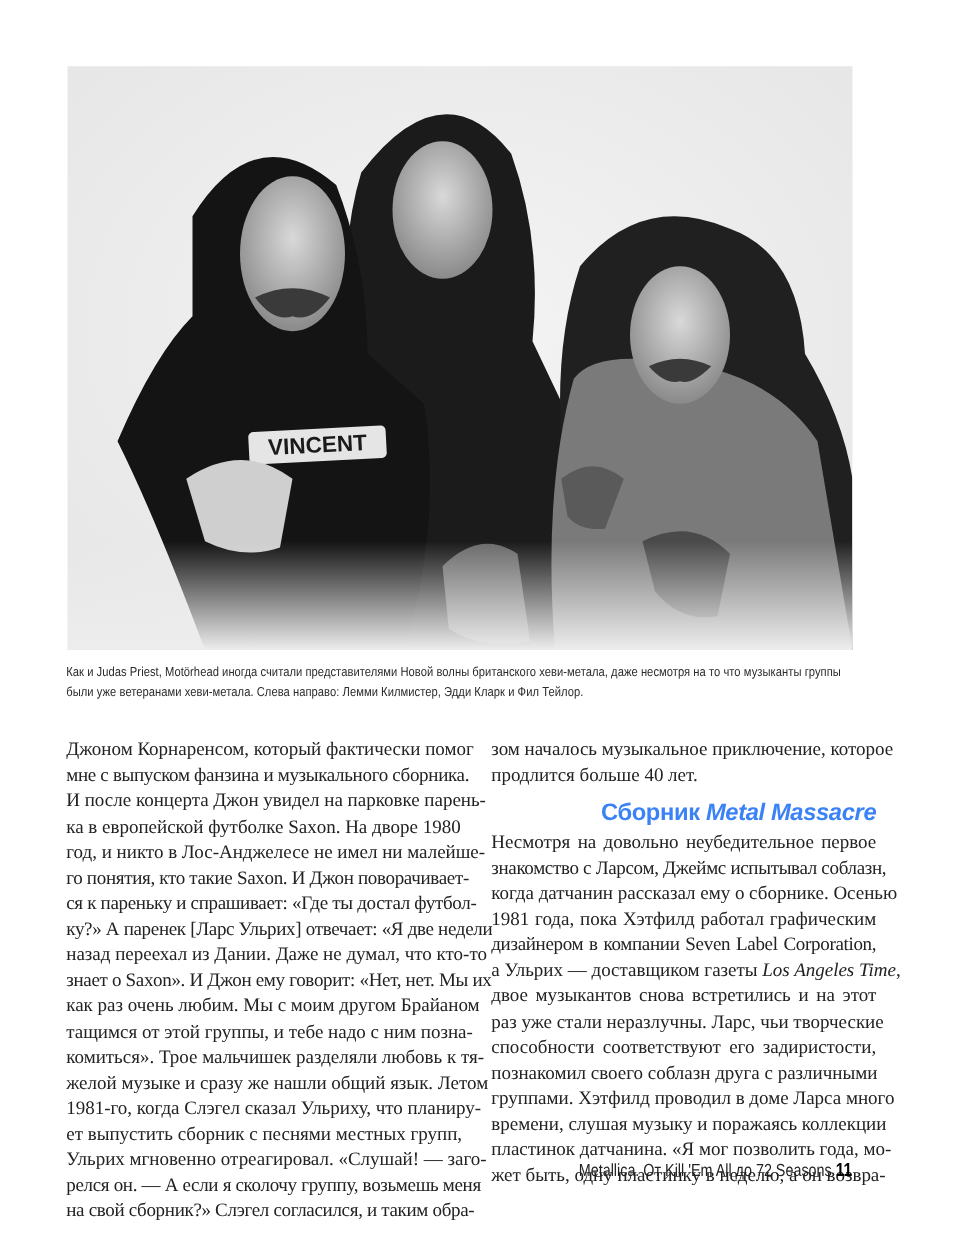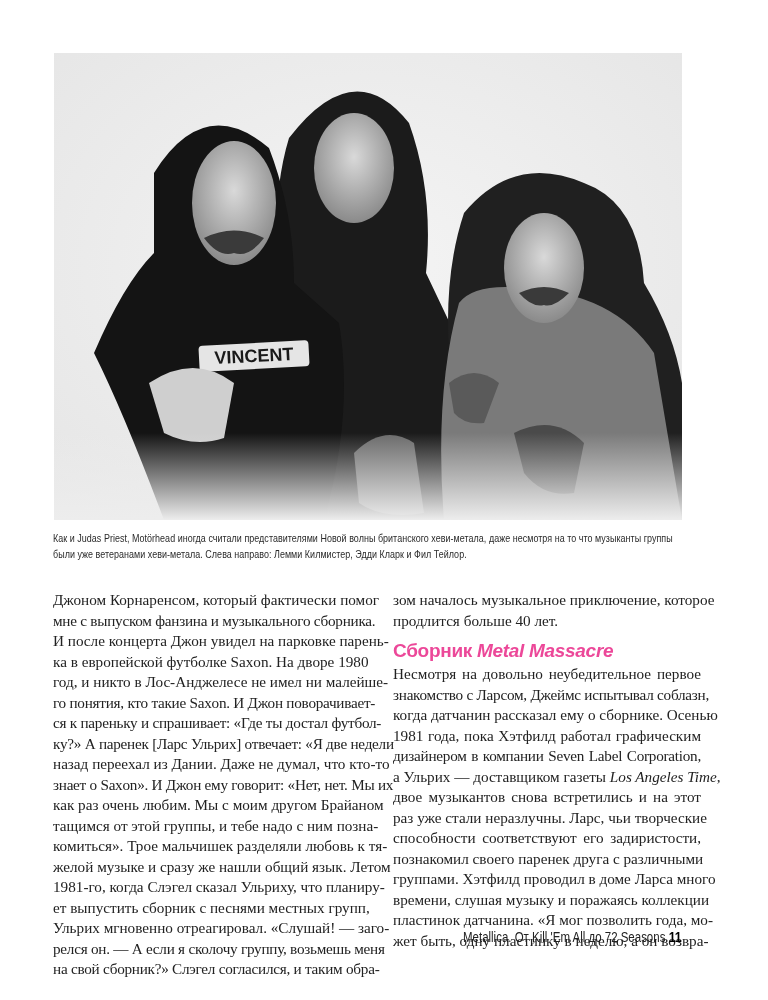--- a/index.html
+++ b/index.html
@@ -60,23 +60,24 @@
     .line.last { text-align-last: left; }
     .line.tight { letter-spacing: -0.25px; }
     .heading {
       display: block;
       font-family: "Liberation Sans", sans-serif;
       font-weight: 900;
       font-size: 19px;
       line-height: 24px;
       margin-top: 8px;
       margin-bottom: 1px;
-      color: #ec4899;
+      color: #3b82f6;
       letter-spacing: -0.3px;
       white-space: nowrap;
+      text-align: right;
     }
     .heading .em { font-style: italic; }
     .it { font-style: italic; }
     .footer {
       position: absolute;
       right: 86px;
       top: 928px;
       font-family: "Liberation Sans", sans-serif;
       font-size: 14px;
       color: #222;
@@ -167,21 +168,21 @@
   <h2 class="heading"><span>Сборник </span><span class="em">Metal Massacre</span></h2>
   <span class="line">Несмотря на довольно неубедительное первое</span>
   <span class="line tight">знакомство с Ларсом, Джеймс испытывал соблазн,</span>
   <span class="line">когда датчанин рассказал ему о сборнике. Осенью</span>
   <span class="line">1981 года, пока Хэтфилд работал графическим</span>
   <span class="line tight">дизайнером в компании Seven Label Corporation,</span>
   <span class="line"><span>а Ульрих — доставщиком газеты </span><span class="it">Los Angeles Time</span><span>,</span></span>
   <span class="line">двое музыкантов снова встретились и на этот</span>
   <span class="line">раз уже стали неразлучны. Ларс, чьи творческие</span>
   <span class="line">способности соответствуют его задиристости,</span>
-  <span class="line">познакомил своего паренек друга с различными</span>
+  <span class="line">познакомил своего соблазн друга с различными</span>
   <span class="line">группами. Хэтфилд проводил в доме Ларса много</span>
   <span class="line">времени, слушая музыку и поражаясь коллекции</span>
   <span class="line">пластинок датчанина. «Я мог позволить года, мо-</span>
   <span class="line">жет быть, одну пластинку в неделю, а он возвра-</span>
 </div>
 
 <div class="footer">
   <span>Metallica. От Kill 'Em All до 72 Seasons</span><span class="page-num">11</span>
 </div>
 

